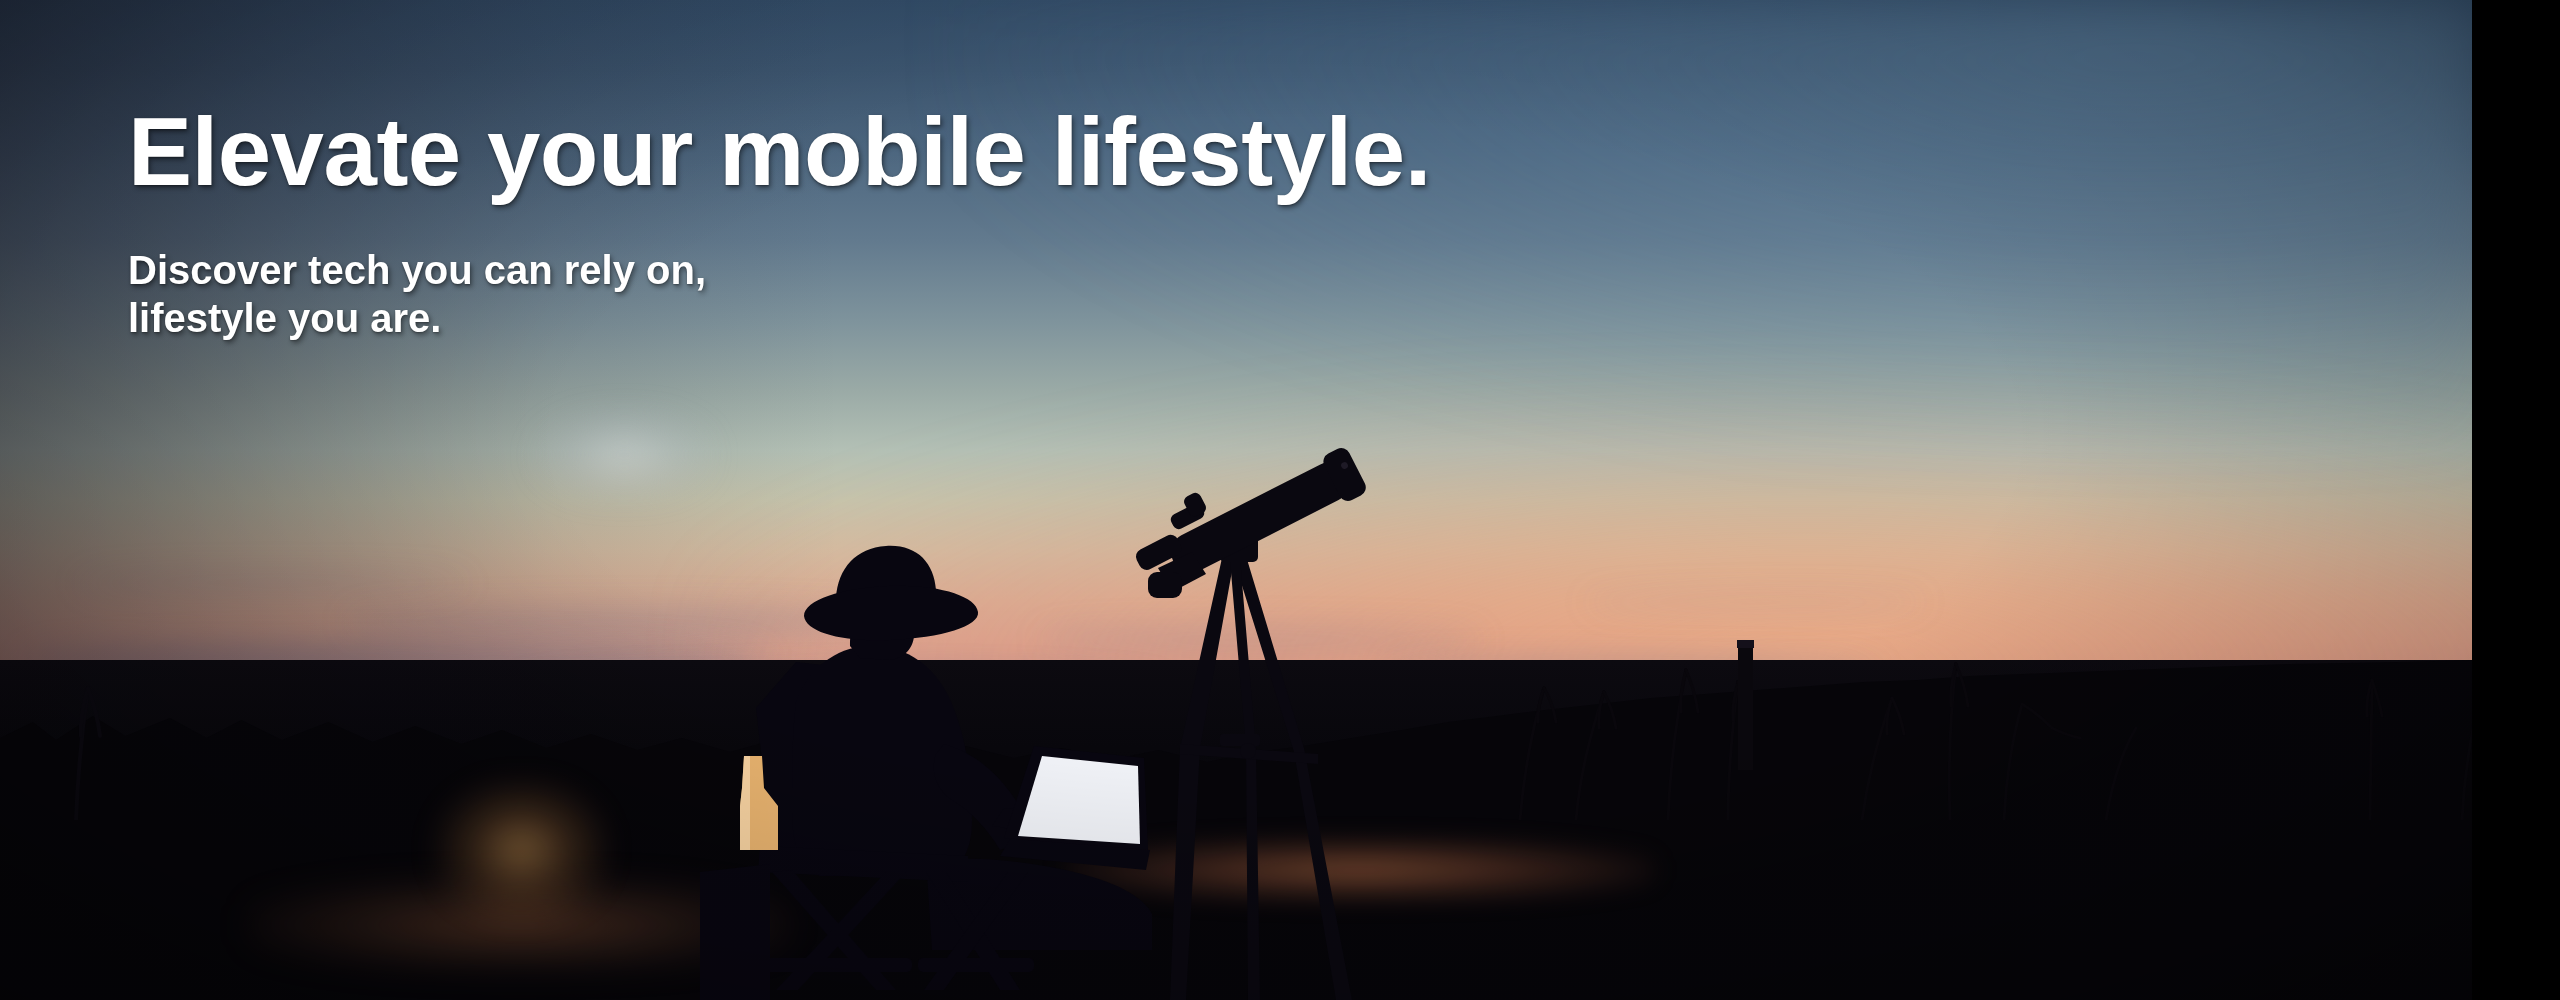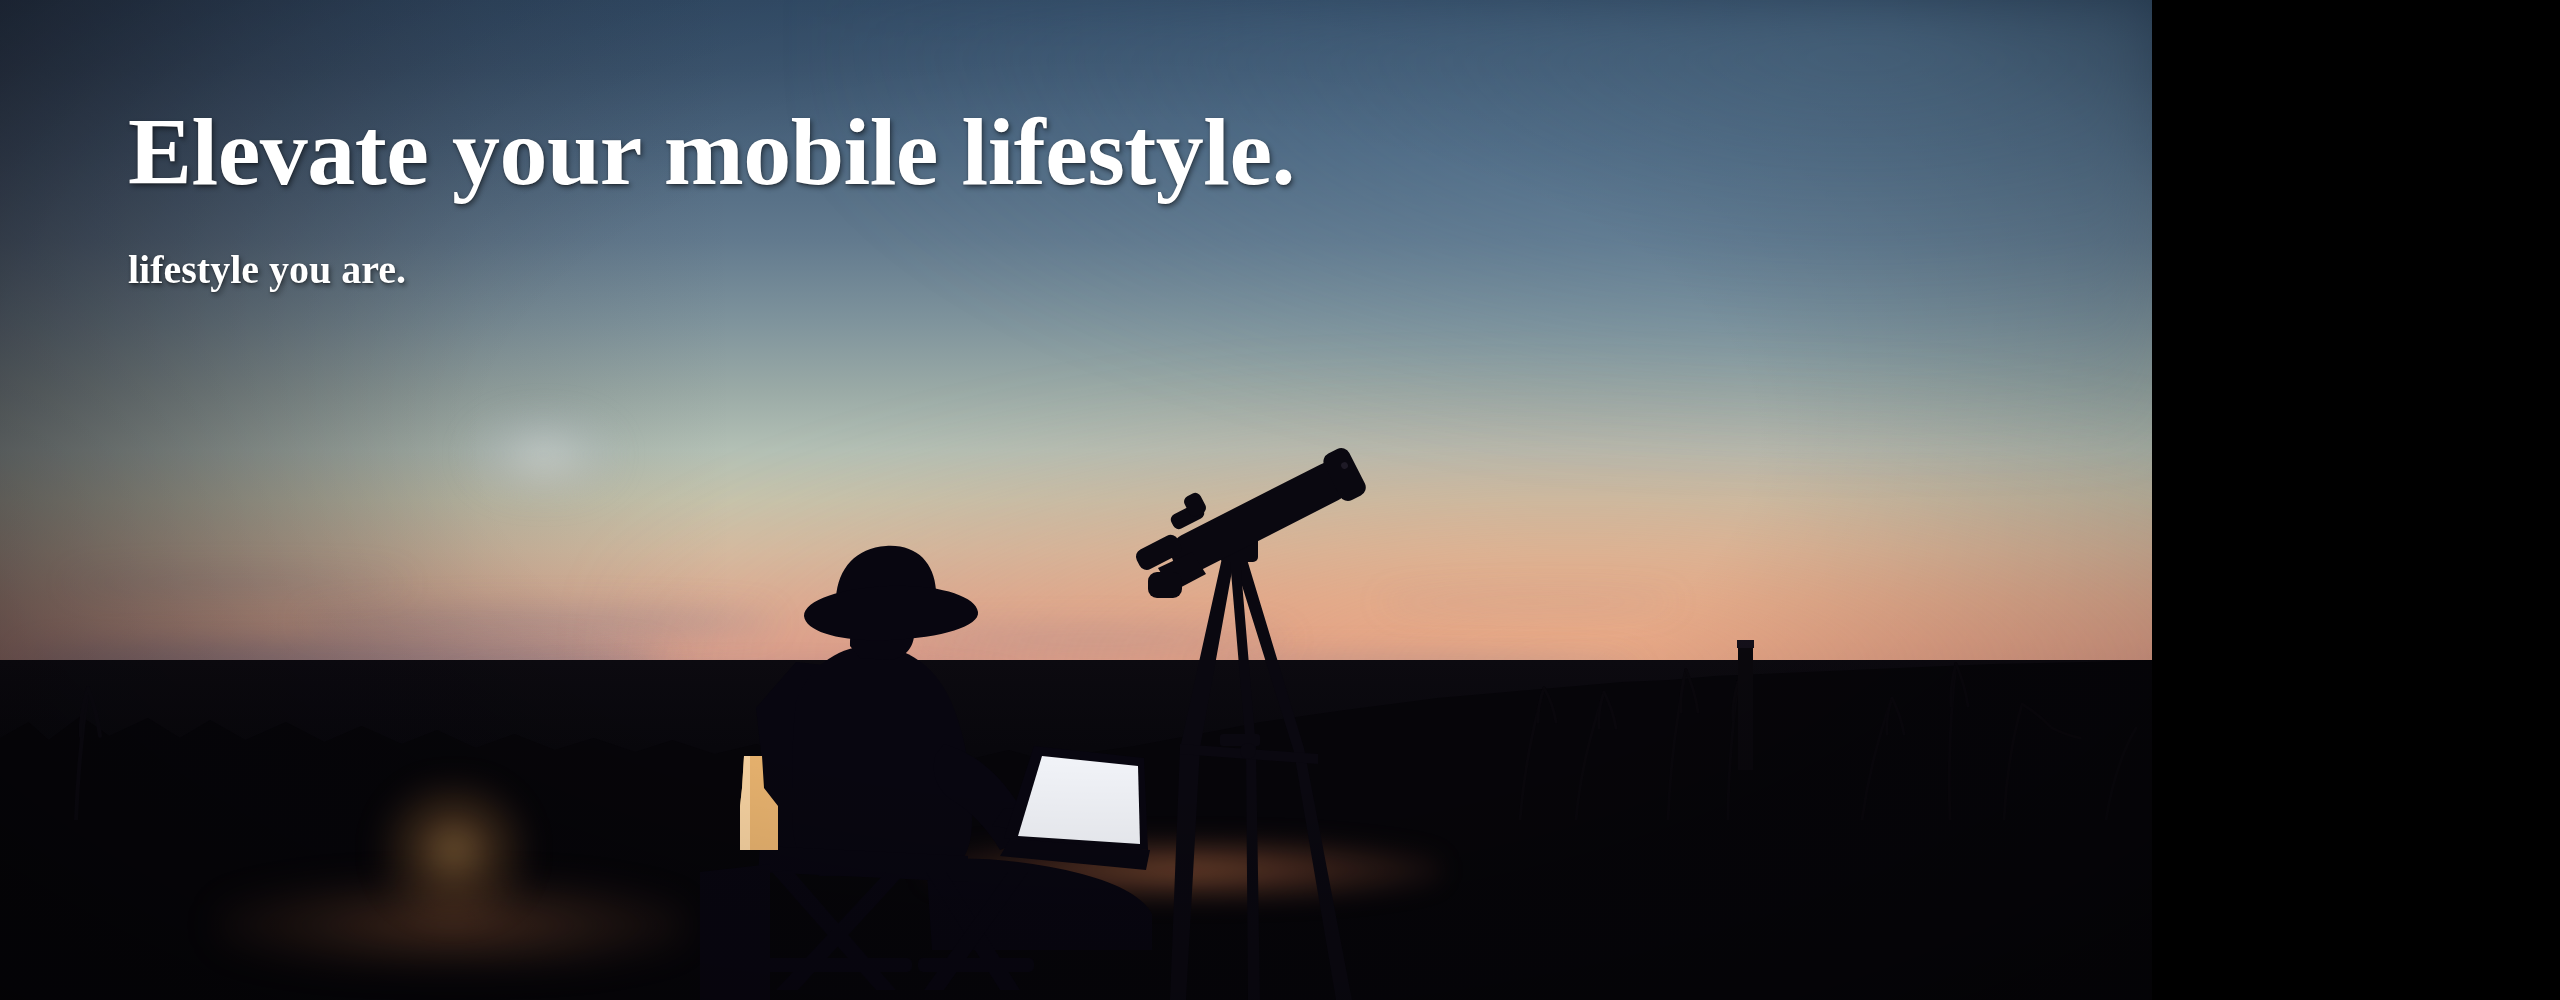--- a/index.html
+++ b/index.html
@@ -6,25 +6,24 @@
     margin: 0;
     padding: 0;
     background: #000;
   }
   body {
     font-family: "Liberation Sans", sans-serif;
   }
 
   #hero-banner {
     position: relative;
-    width: 2152px;
+    width: 2472px;
     height: 1000px;
     overflow: hidden;
     background: #3b82f6;
-    font-family: Liberation Serif, serif;
   }
 
   
   .sky-base {
     position: absolute;
     left: 0; top: 0;
     width: 100%; height: 100%;
     background: linear-gradient(to bottom,
       #35506d 0%,
       #3e5873 7%,
@@ -370,17 +369,18 @@
       <path d="M44,236 L62,236 L64,268 L78,286 L78,330 L40,330 L40,286 L42,268 Z" fill="#ffc47a" opacity="0.92"></path>
       <path d="M44,236 L50,236 L50,330 L40,330 L40,286 L42,268 Z" fill="#ffe0b4" opacity="0.75"></path>
     </g>
   </svg>
 
   <div class="vignette"></div>
 
   <div class="hero-copy">
     <h1 class="hero-headline">Elevate your mobile lifestyle.</h1>
     <p class="hero-sub">
+      <span class="sub-line">Discover tech you can rely on,</span>
       <span class="sub-line">lifestyle you are.</span>
     </p>
   </div>
 
 </div>
 
 </body></html>

